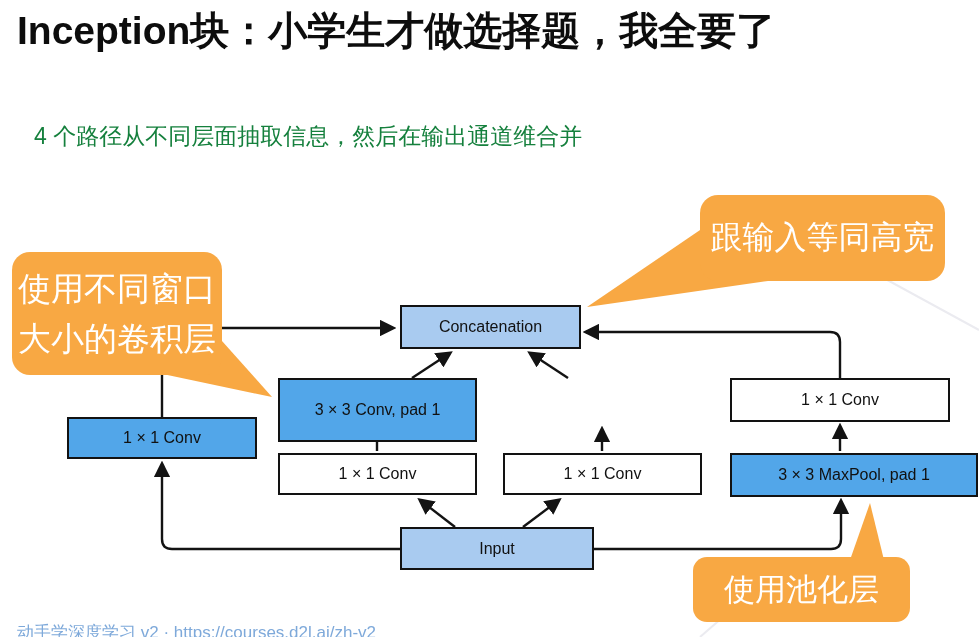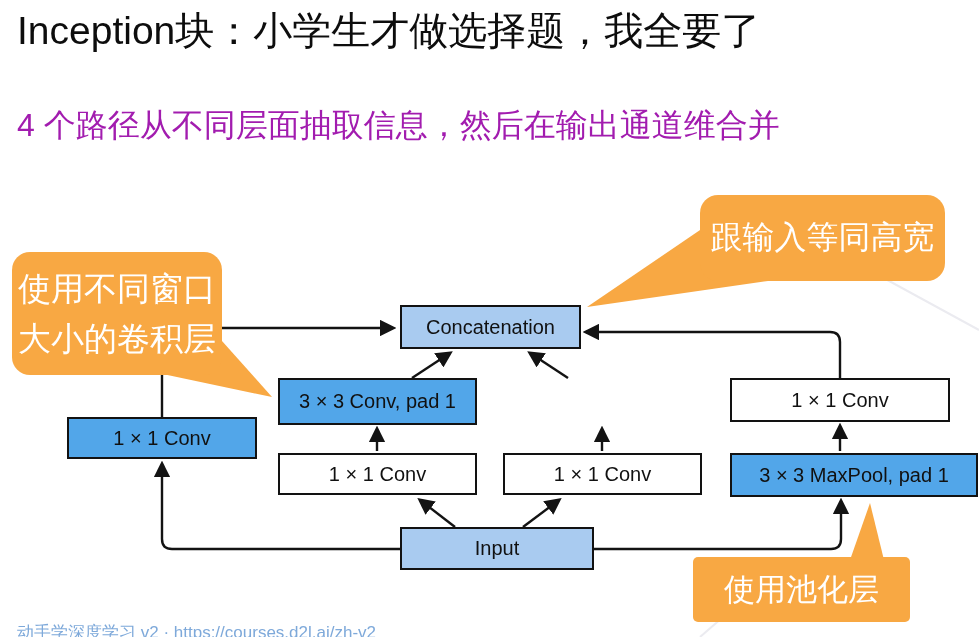--- a/index.html
+++ b/index.html
@@ -9,57 +9,57 @@
     height: 637px;
     background: #ffffff;
     overflow: hidden;
     font-family: "Liberation Sans", sans-serif;
   }
   .page-title {
     position: absolute;
     left: 17px; top: 4px;
     margin: 0;
     font-size: 39px;
-    font-weight: 400;
+    font-weight: 700;
     color: #0d0d0d;
     white-space: nowrap;
     letter-spacing: 0px;
   }
   .subtitle {
     position: absolute;
     left: 17px; top: 104px;
-    margin: 0;
-    font-size: 32px;
+    margin: 17px;
+    font-size: 23px;
     font-weight: 400;
-    color: #a21caf;
+    color: #15803d;
     white-space: nowrap;
   }
   .connectors {
     position: absolute;
     left: 0; top: 0;
     z-index: 1;
   }
   .node {
     position: absolute;
     box-sizing: border-box;
     border: 2.5px solid #121212;
     display: flex;
     align-items: center;
     justify-content: center;
-    font-size: 20px;
+    font-size: 16px;
     color: #111111;
     z-index: 2;
     white-space: nowrap;
   }
   .node.light { background: #a9cbf0; }
   .node.blue  { background: #52a6e9; }
   .node.white { background: #ffffff; }
 
   .n-concat   { left: 400px; top: 305px; width: 181px; height: 44px; }
-  .n-conv3    { left: 278px; top: 378px; width: 199px; height: 47px; }
+  .n-conv3    { left: 278px; top: 378px; width: 199px; height: 64px; }
   .n-conv5    { left: 503px; top: 378px; width: 199px; height: 47px; }
   .n-conv1r   { left: 730px; top: 378px; width: 220px; height: 44px; }
   .n-conv1l   { left:  67px; top: 417px; width: 190px; height: 42px; }
   .n-white1   { left: 278px; top: 453px; width: 199px; height: 42px; }
   .n-white2   { left: 503px; top: 453px; width: 199px; height: 42px; }
   .n-maxpool  { left: 730px; top: 453px; width: 248px; height: 44px; }
   .n-input    { left: 400px; top: 527px; width: 194px; height: 43px; }
 
   .callout-tails {
     position: absolute;
@@ -74,21 +74,21 @@
     display: flex;
     flex-direction: column;
     align-items: center;
     justify-content: center;
     text-align: center;
     z-index: 4;
     white-space: nowrap;
   }
   .c-left   { left:  12px; top: 252px; width: 210px; height: 123px; font-size: 33px; line-height: 1.5; }
   .c-topright { left: 700px; top: 195px; width: 245px; height: 86px; font-size: 32px; }
-  .c-bottom { left: 693px; top: 557px; width: 217px; height: 65px; font-size: 31px; border-radius: 5px; }
+  .c-bottom { left: 693px; top: 557px; width: 217px; height: 65px; font-size: 31px; border-radius: 14px; }
 
   .footer-note {
     position: absolute;
     left: 17px; top: 621px;
     font-size: 17px;
     color: #7ea9da;
     white-space: nowrap;
     z-index: 2;
   }
 </style>

